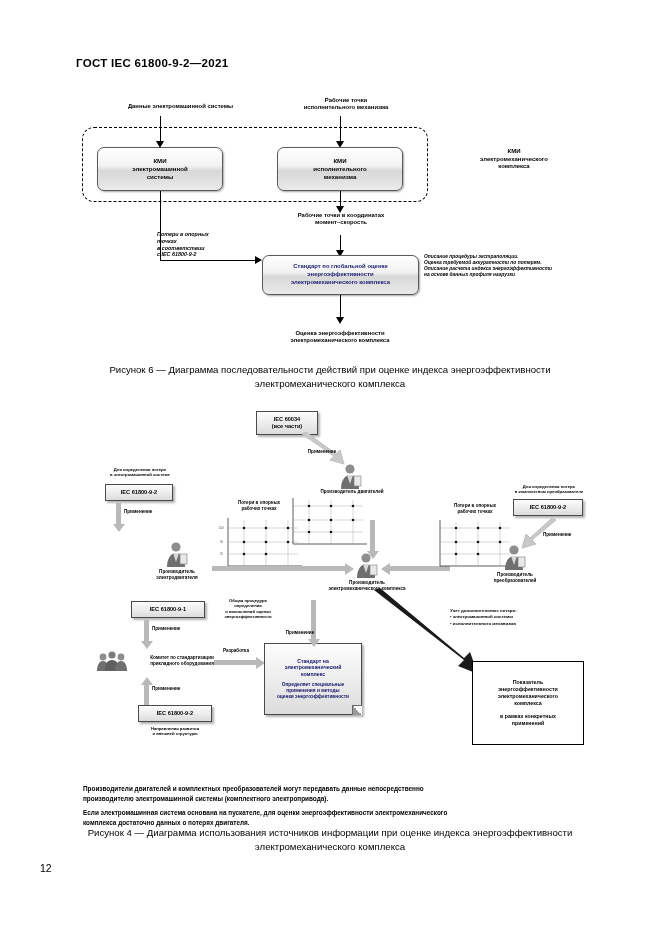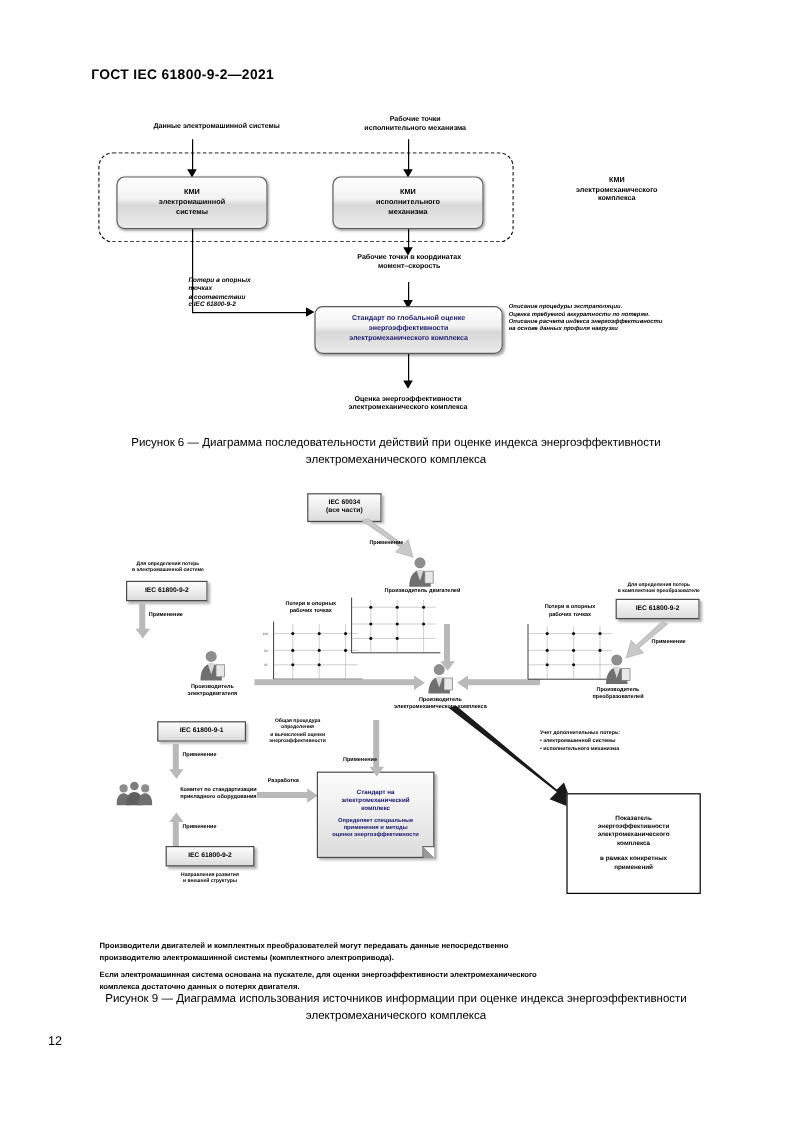--- a/index.html
+++ b/index.html
@@ -364,18 +364,18 @@
 комплекса</div>
       <div style="white-space:pre-line;margin-top:6px;">в рамках конкретных
 применений</div>
     </div>
 
     <div class="para" style="left:83px;top:784px;width:510px;white-space:pre-line;">Производители двигателей и комплектных преобразователей могут передавать данные непосредственно
 производителю электромашинной системы (комплектного электропривода).</div>
     <div class="para" style="left:83px;top:808px;width:510px;white-space:pre-line;">Если электромашинная система основана на пускателе, для оценки энергоэффективности электромеханического
 комплекса достаточно данных о потерях двигателя.</div>
 
-    <div class="caption" style="left:60px;top:826px;width:540px;white-space:pre-line;">Рисунок 9 — Диаграмма использования источников информации при оценке индекса энергоэффективности
+    <div class="caption" style="left:60px;top:826px;width:540px;white-space:pre-line;">Рисунок 4 — Диаграмма использования источников информации при оценке индекса энергоэффективности
 электромеханического комплекса</div>
   </div>
 
   <div class="page-num">12</div>
 </div>
 
 </body></html>

